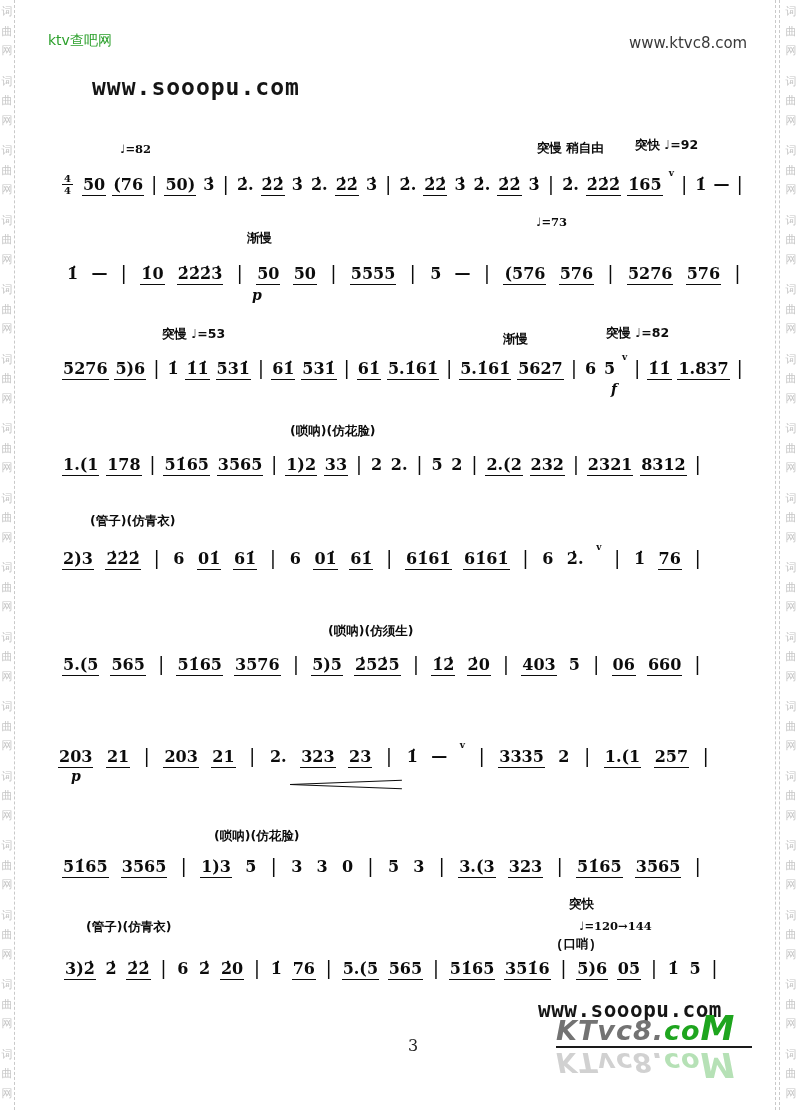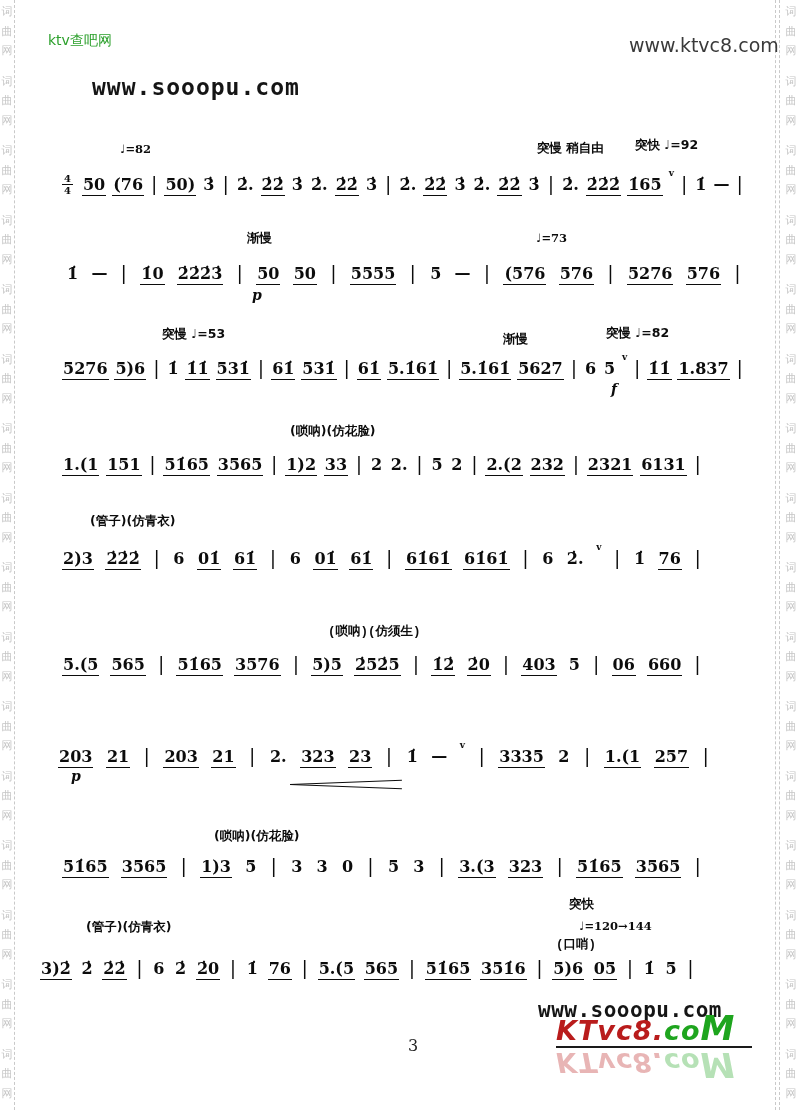--- a/index.html
+++ b/index.html
@@ -6,21 +6,21 @@
   .page{position:relative;width:800px;height:1110px;background:#ffffff;overflow:hidden;
         font-family:"DejaVu Sans",sans-serif;color:#111;}
   
   .vdash{position:absolute;top:0;bottom:0;width:0;border-left:1px dashed #c9c9c9;}
   .border-col{position:absolute;top:2px;width:14px;color:#c6c6c6;font-size:11px;
               text-align:center;font-family:"DejaVu Sans",sans-serif;}
   .bgrp{margin-bottom:11px;}
   .bgrp div{line-height:19.5px;height:19.5px;}
   
   .site-name{position:absolute;left:48px;top:32px;font-size:14px;color:#2ca02c;}
-  .site-url{position:absolute;left:629px;top:34px;font-size:19px;color:#3a3a3a;}
+  .site-url{position:absolute;left:629px;top:34px;font-size:15px;color:#3a3a3a;}
   .wm-top{position:absolute;left:92px;top:74px;font:700 23px "DejaVu Sans Mono",monospace;
           letter-spacing:1px;color:#151515;}
   
   .score{position:absolute;left:0;top:0;width:100%;height:100%;}
   .system{position:absolute;display:flex;justify-content:space-between;align-items:baseline;
           white-space:nowrap;font:700 16px "DejaVu Serif",serif;color:#0c0c0c;}
   .note{padding:0 1px;}
   .u{border-bottom:1.6px solid #0c0c0c;padding-bottom:1px;}
   .bar{font-weight:400;font-size:19px;padding:0 1px;}
   .dashn{font-weight:700;}
@@ -36,21 +36,21 @@
   .hairpin{position:absolute;height:10px;}
   .hairpin i{position:absolute;left:0;right:0;top:50%;border-top:1px solid #0c0c0c;display:block;}
   .hairpin i.t{transform:rotate(2.2deg);transform-origin:left center;}
   .hairpin i.b{transform:rotate(-2.2deg);transform-origin:left center;}
   
   .wm-bottom{position:absolute;left:538px;top:998px;font:700 21px "DejaVu Sans Mono",monospace;
              letter-spacing:0.5px;color:#151515;}
   .page-num{position:absolute;left:408px;top:1036px;font:16px "DejaVu Serif",serif;color:#222;}
   .logo{position:absolute;left:556px;top:1015px;}
   .logo-line{font:italic 700 27px "DejaVu Sans",sans-serif;letter-spacing:1px;line-height:27px;}
-  .lg-red{color:#b91c1c;}
+  .lg-red{color:#737373;}
   .lg-green{color:#1ea51e;}
   .lg-cap{font-size:34px;}
   .logo-underline{width:196px;border-top:2.5px solid #1a1a1a;margin-top:2px;}
   .logo-reflection{transform:scaleY(-1);opacity:0.32;filter:blur(0.4px);margin-top:1px;}
 </style>
 </head>
 <body>
 
 <div class="page">
 
@@ -303,39 +303,39 @@
         <span class="note">6</span>
         <span class="note">5</span>
         <span class="breath">v</span>
         <span class="bar">|</span>
         <span class="note u">1̇1̇</span>
         <span class="note u">1.837</span>
         <span class="bar">|</span>
       </div>
       <div class="system" style="top: 452px; left: 62px; width: 640px;">
         <span class="note u">1.(1</span>
-        <span class="note u">151</span>
+        <span class="note u">178</span>
         <span class="bar">|</span>
         <span class="note u">51̇65</span>
         <span class="note u">3565</span>
         <span class="bar">|</span>
         <span class="note u">1)2</span>
         <span class="note u">33</span>
         <span class="bar">|</span>
         <span class="note">2</span>
         <span class="note">2.</span>
         <span class="bar">|</span>
         <span class="note">5</span>
         <span class="note">2</span>
         <span class="bar">|</span>
         <span class="note u">2.(2</span>
         <span class="note u">232</span>
         <span class="bar">|</span>
         <span class="note u">2321</span>
-        <span class="note u">6131</span>
+        <span class="note u">8312</span>
         <span class="bar">|</span>
       </div>
       <div class="system" style="top: 546px; left: 62px; width: 640px;">
         <span class="note u">2)3</span>
         <span class="note u">2̇2̇2̇</span>
         <span class="bar">|</span>
         <span class="note">6</span>
         <span class="note u">01̇</span>
         <span class="note u">61̇</span>
         <span class="bar">|</span>
@@ -410,21 +410,21 @@
         <span class="note">5</span>
         <span class="note">3</span>
         <span class="bar">|</span>
         <span class="note u">3.(3</span>
         <span class="note u">323</span>
         <span class="bar">|</span>
         <span class="note u">51̇65</span>
         <span class="note u">3565</span>
         <span class="bar">|</span>
       </div>
-      <div class="system" style="top: 956px; left: 40px; width: 655px;">
+      <div class="system" style="top: 956px; left: 64px; width: 655px;">
         <span class="note u">3)2̇</span>
         <span class="note">2̇</span>
         <span class="note u">2̇2̇</span>
         <span class="bar">|</span>
         <span class="note">6</span>
         <span class="note">2̇</span>
         <span class="note u">2̇0</span>
         <span class="bar">|</span>
         <span class="note">1̇</span>
         <span class="note u">76</span>
@@ -439,27 +439,27 @@
         <span class="note u">05</span>
         <span class="bar">|</span>
         <span class="note">1̇</span>
         <span class="note">5</span>
         <span class="bar">|</span>
       </div>
       <div class="ann tempo" style="left: 120px; top: 142px;">♩=82</div>
       <div class="ann cn" style="left: 537px; top: 140px;">突慢 稍自由</div>
       <div class="ann cn" style="left: 635px; top: 137px;">突快 ♩=92</div>
       <div class="ann cn" style="left: 247px; top: 230px;">渐慢</div>
-      <div class="ann tempo" style="left: 536px; top: 231px;">♩=73</div>
+      <div class="ann tempo" style="left: 536px; top: 215px;">♩=73</div>
       <div class="ann cn" style="left: 162px; top: 326px;">突慢 ♩=53</div>
       <div class="ann cn" style="left: 503px; top: 331px;">渐慢</div>
       <div class="ann cn" style="left: 606px; top: 325px;">突慢 ♩=82</div>
       <div class="ann cn" style="left: 290px; top: 423px;">(唢呐)(仿花脸)</div>
       <div class="ann cn" style="left: 90px; top: 513px;">(管子)(仿青衣)</div>
-      <div class="ann cn" style="left: 328px; top: 623px; font-family: Liberation Mono, monospace;">(唢呐)(仿须生)</div>
+      <div class="ann cn" style="left: 328px; top: 623px;">(唢呐)(仿须生)</div>
       <div class="ann cn" style="left: 214px; top: 828px;">(唢呐)(仿花脸)</div>
       <div class="ann cn" style="left: 86px; top: 919px;">(管子)(仿青衣)</div>
       <div class="ann cn" style="left: 562px; top: 896px; margin-left: 7px;">突快</div>
       <div class="ann tempo" style="left: 559px; top: 919px; margin-left: 20px;">♩=120→144</div>
       <div class="ann cn" style="left: 556px; top: 936px; font-family: Liberation Mono, monospace;">(口哨)</div>
       <div class="dyn" style="left: 252px; top: 287px;">p</div>
       <div class="dyn" style="left: 611px; top: 381px;">f</div>
       <div class="dyn" style="left: 71px; top: 768px;">p</div>
       <div class="hairpin" style="left: 290px; top: 779px; width: 112px;">
         <i class="t"></i>

